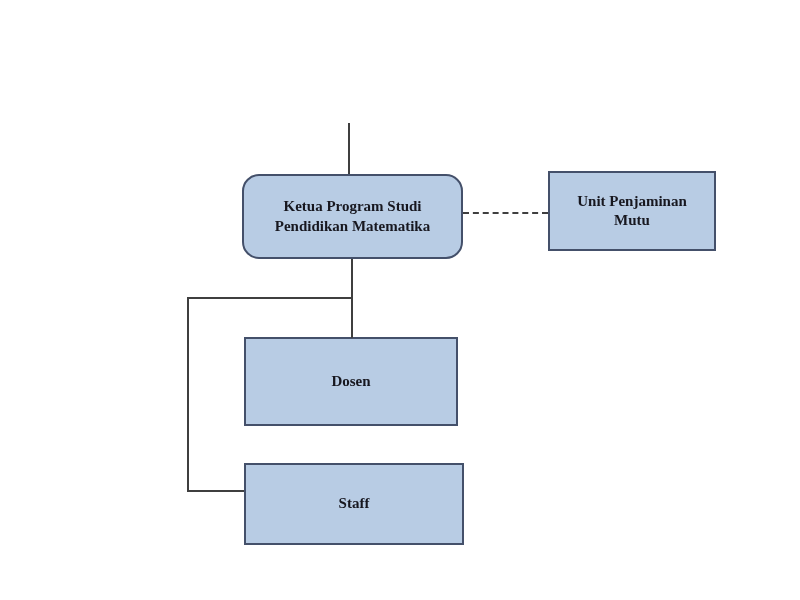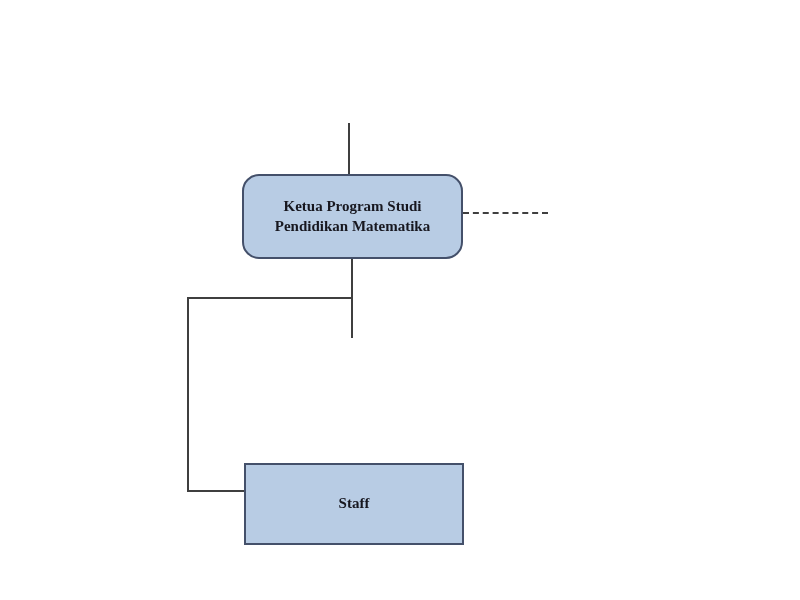--- a/index.html
+++ b/index.html
@@ -62,21 +62,27 @@
 </head>
 <body>
 
 <div class="canvas">
 
 
   <div class="node node-kaprodi">
     <span class="label">Ketua Program Studi Pendidikan Matematika</span>
   </div>
 
+  <div class="node node-upm">
+    <span class="label">Unit Penjaminan Mutu</span>
+  </div>
 
+  <div class="node node-dosen">
+    <span class="label">Dosen</span>
+  </div>
 
   <div class="node node-staff">
     <span class="label">Staff</span>
   </div>
 
   <div class="conn conn-dekan-kaprodi"></div>
   <div class="conn conn-dashed"></div>
   <div class="conn conn-kaprodi-down"></div>
   <div class="conn conn-branch-h"></div>
   <div class="conn conn-left-v"></div>

